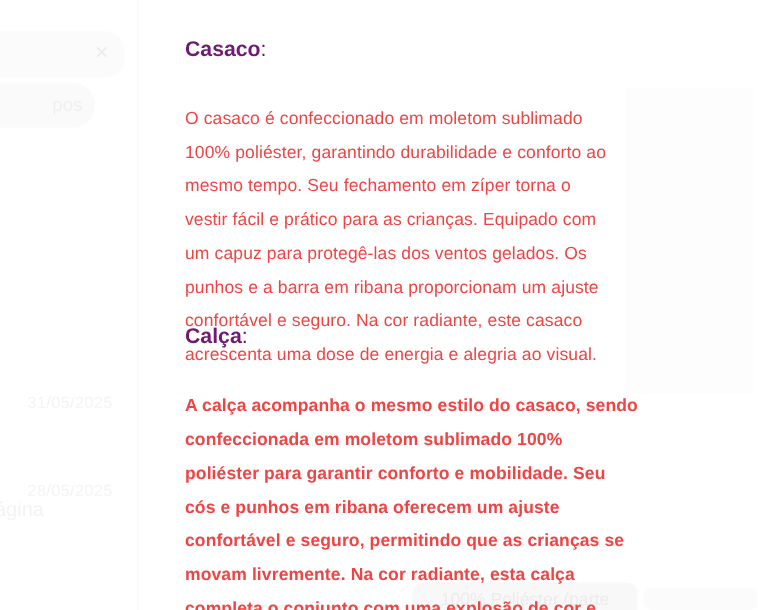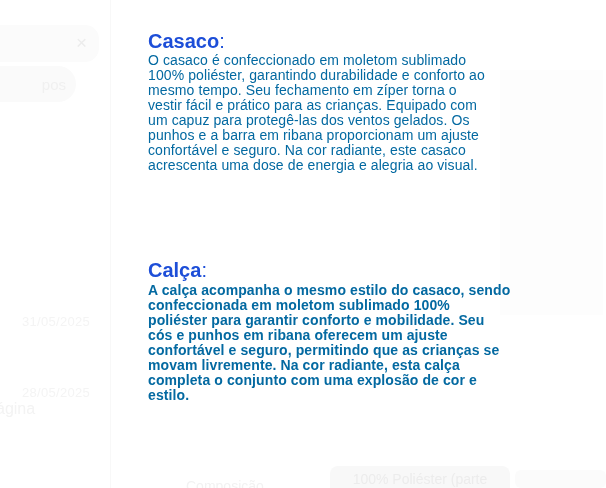--- a/index.html
+++ b/index.html
@@ -57,29 +57,29 @@
     padding-top:5px;box-sizing:border-box;
   }
   .bg-comp-box2{
     position:absolute;left:515px;top:470px;width:91px;height:18px;
     background:#fbfbfb;border-radius:6px;
   }
 
   
   .heading{
     position:absolute;left:148px;
-    font-size:20px;color:#1d4ed8;
+    font-size:17px;color:#701a75;
   }
   .heading .b{font-weight:bold;}
   .h1{top:30px;}
   .h2{top:259px;}
   .para{
     position:absolute;left:148px;width:400px;
-    font-size:14px;line-height:15px;color:#0369a1;
-    white-space:pre;letter-spacing:.1px;
+    font-size:14px;line-height:27px;color:#ef4444;
+    white-space:pre;letter-spacing:.1px;margin-top:28px;
   }
   .p1{top:53px;}
   .p2{top:283px;font-weight:bold;}
 </style>
 </head>
 <body>
 
 <div class="stage">
 
   <div class="bg-divider"></div>

